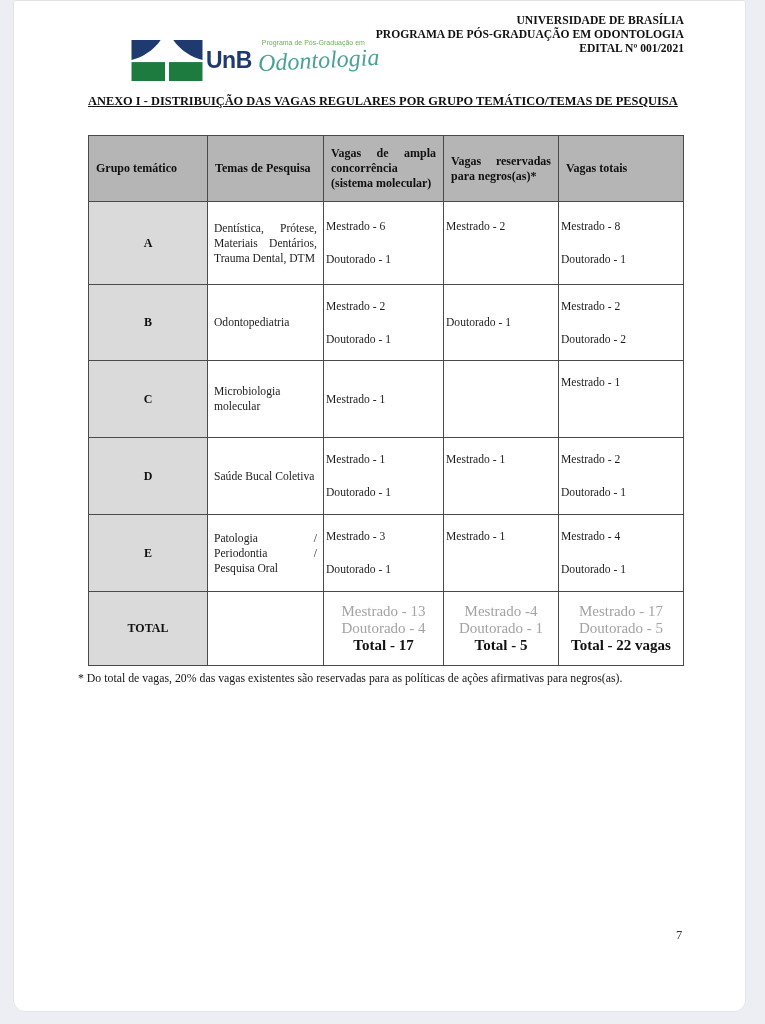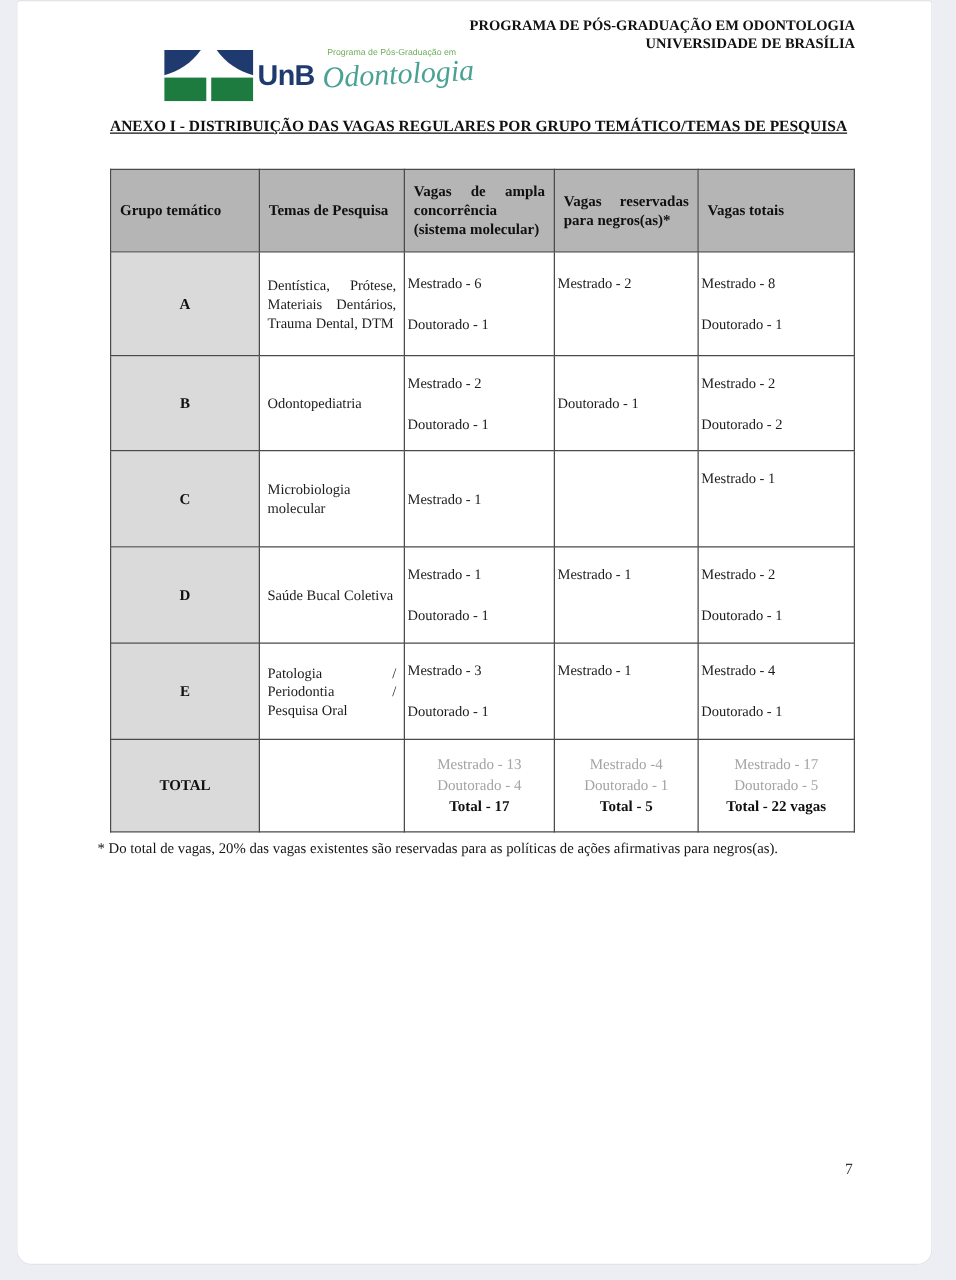--- a/index.html
+++ b/index.html
@@ -67,21 +67,21 @@
   }
   td.theme {
     vertical-align:middle; padding:8px 6px;
     text-align:justify; text-align-last:left; line-height:15px;
     background:#fff;
   }
   td.num { text-align:left; vertical-align:middle; background:#fff; padding:2px; }
   .vline { line-height:15px; min-height:15px; display:block; }
   .gap   { margin-top:18px; }
   td.totcell { text-align:center; vertical-align:middle; background:#fff; padding:2px; }
-  .tl  { display:block; line-height:17px; font-size:12px; }
+  .tl  { display:block; line-height:17px; font-size:15px; }
   .tl-gray  { color:#a3a3a3; }
   .tl-bold  { font-weight:bold; color:#111; }
 
   
   .footnote {
     position:absolute; left:65px; top:671px;
     font-size:11.8px; white-space:nowrap; color:#151515;
   }
   .pagenum { position:absolute; left:663px; top:928px; font-size:12.5px; color:#333; }
 </style>
@@ -98,22 +98,23 @@
       <path d="M90,0 H53 C62,13 76,22 90,25.5 Z" fill="#1f3a6e"></path>
     </svg>
     <span class="logo-unb">UnB</span>
     <span class="logo-prog">
       <span class="logo-prog-small">Programa de Pós-Graduação em</span>
       <span class="logo-prog-script">Odontologia</span>
     </span>
   </div>
 
   <div class="hdr-right">
+    <div>UNIVERSIDADE DE BRASÍLIA</div>
     <div>PROGRAMA DE PÓS-GRADUAÇÃO EM ODONTOLOGIA</div>
-    <div>UNIVERSIDADE DE BRASÍLIA</div>
+    <div>EDITAL Nº 001/2021</div>
   </div>
 
   <div class="title">ANEXO I - DISTRIBUIÇÃO DAS VAGAS REGULARES POR GRUPO TEMÁTICO/TEMAS DE PESQUISA</div>
 
   <table class="vagas">
     <colgroup>
       <col style="width:119px">
         <col style="width:116px">
         <col style="width:120px">
         <col style="width:115px">

